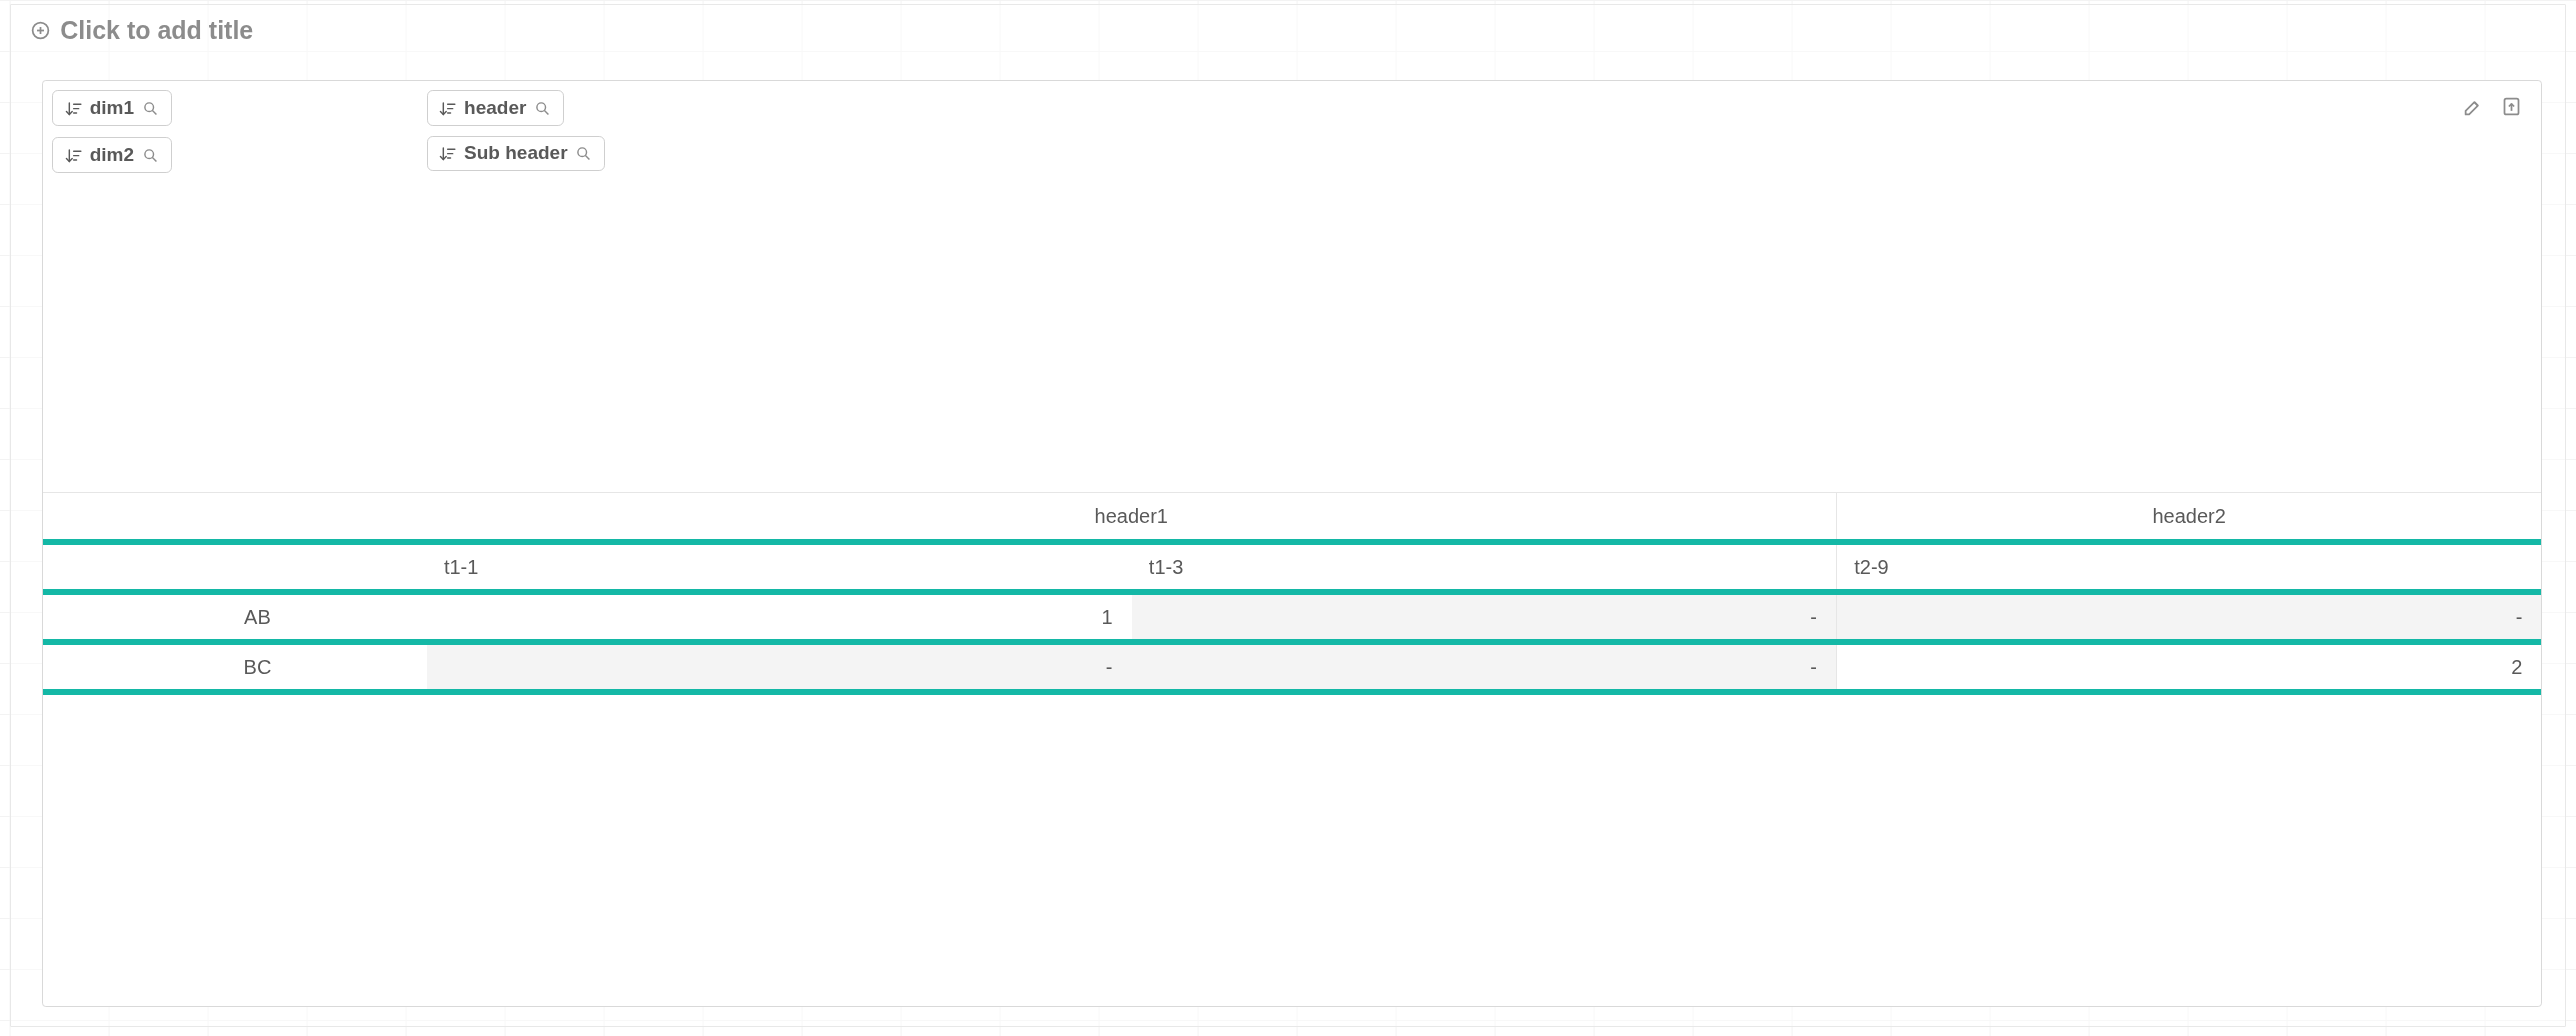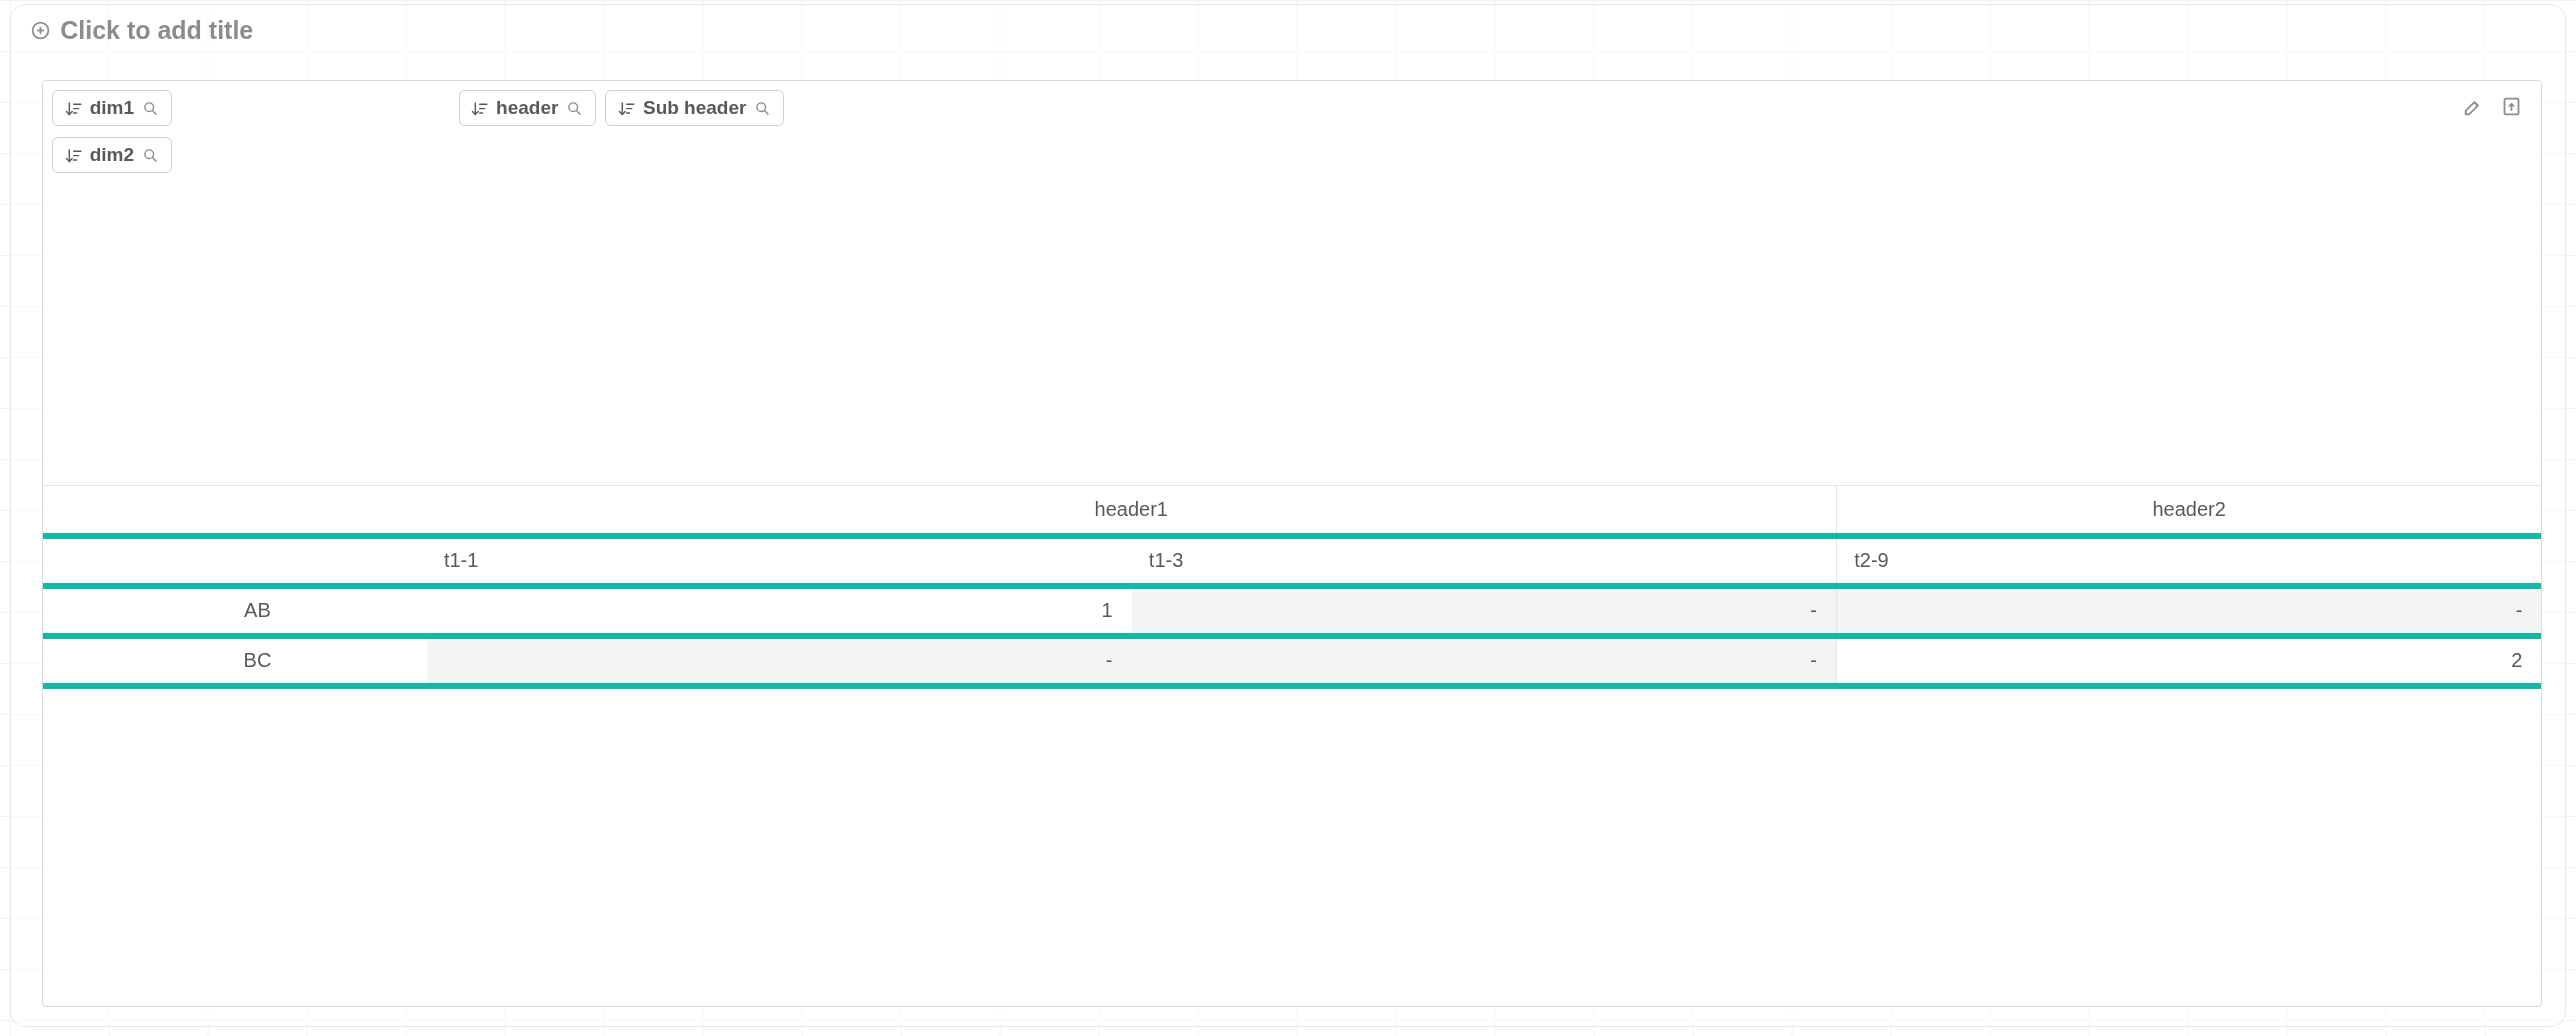--- a/index.html
+++ b/index.html
@@ -24,21 +24,21 @@
     background-position: 9.6px 0;
     z-index: 0;
   }
   .frame {
     position: absolute;
     left: 9.6px;
     top: 3.8px;
     right: 9.6px;
     bottom: 9.6px;
     border: 1px solid #e8e8e8;
-    border-radius: 15px;
+    border-radius: 1px;
     background: rgba(255,255,255,0.45);
     z-index: 1;
     padding: 0;
   }
   .title-row {
     display: flex;
     align-items: center;
     gap: 9.6px;
     padding: 11.5px 19px 11.5px 19px;
     font-size: 25px;
@@ -56,37 +56,36 @@
     bottom: 19px;
     border: 1px solid #d9d9d9;
     border-radius: 3.8px;
     background: #fff;
   }
   .viz-inner {
     display: grid;
     grid-template-columns: 384px 1fr;
     grid-template-rows: auto auto;
     height: 100%;
-    gap: 32px;
   }
   .row-dim-chips {
     grid-column: 1;
     grid-row: 1 / span 2;
     padding: 9.6px 9.6px;
     display: flex;
     flex-direction: column;
     gap: 11.5px;
     align-items: flex-start;
   }
   .col-dim-chips {
     grid-column: 2;
     grid-row: 1;
     padding: 9.6px 9.6px 9.6px 0;
     display: flex;
-    flex-direction: row;
+    flex-direction: column;
     gap: 9.6px;
     align-items: flex-start;
     position: relative;
   }
   .chip {
     display: inline-flex;
     align-items: center;
     gap: 7.7px;
     border: 1px solid #cfcfcf;
     border-radius: 5.8px;

